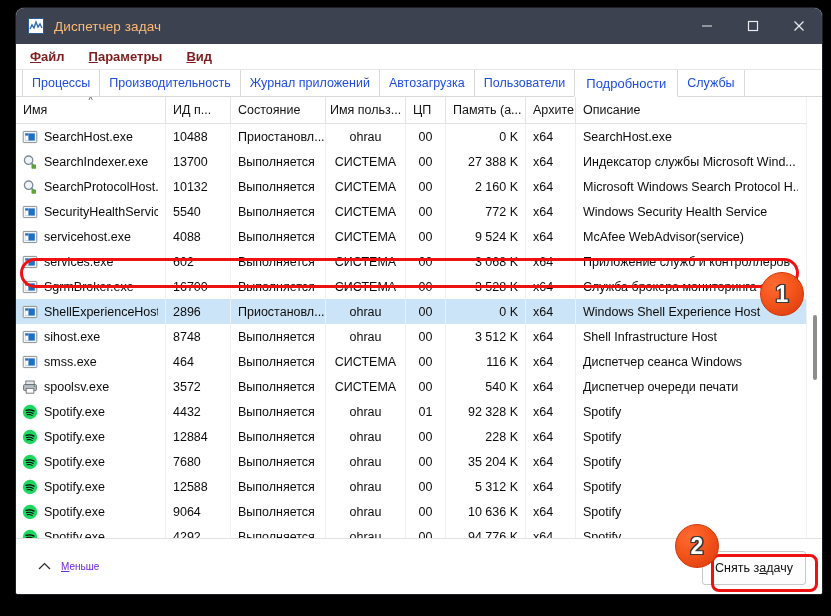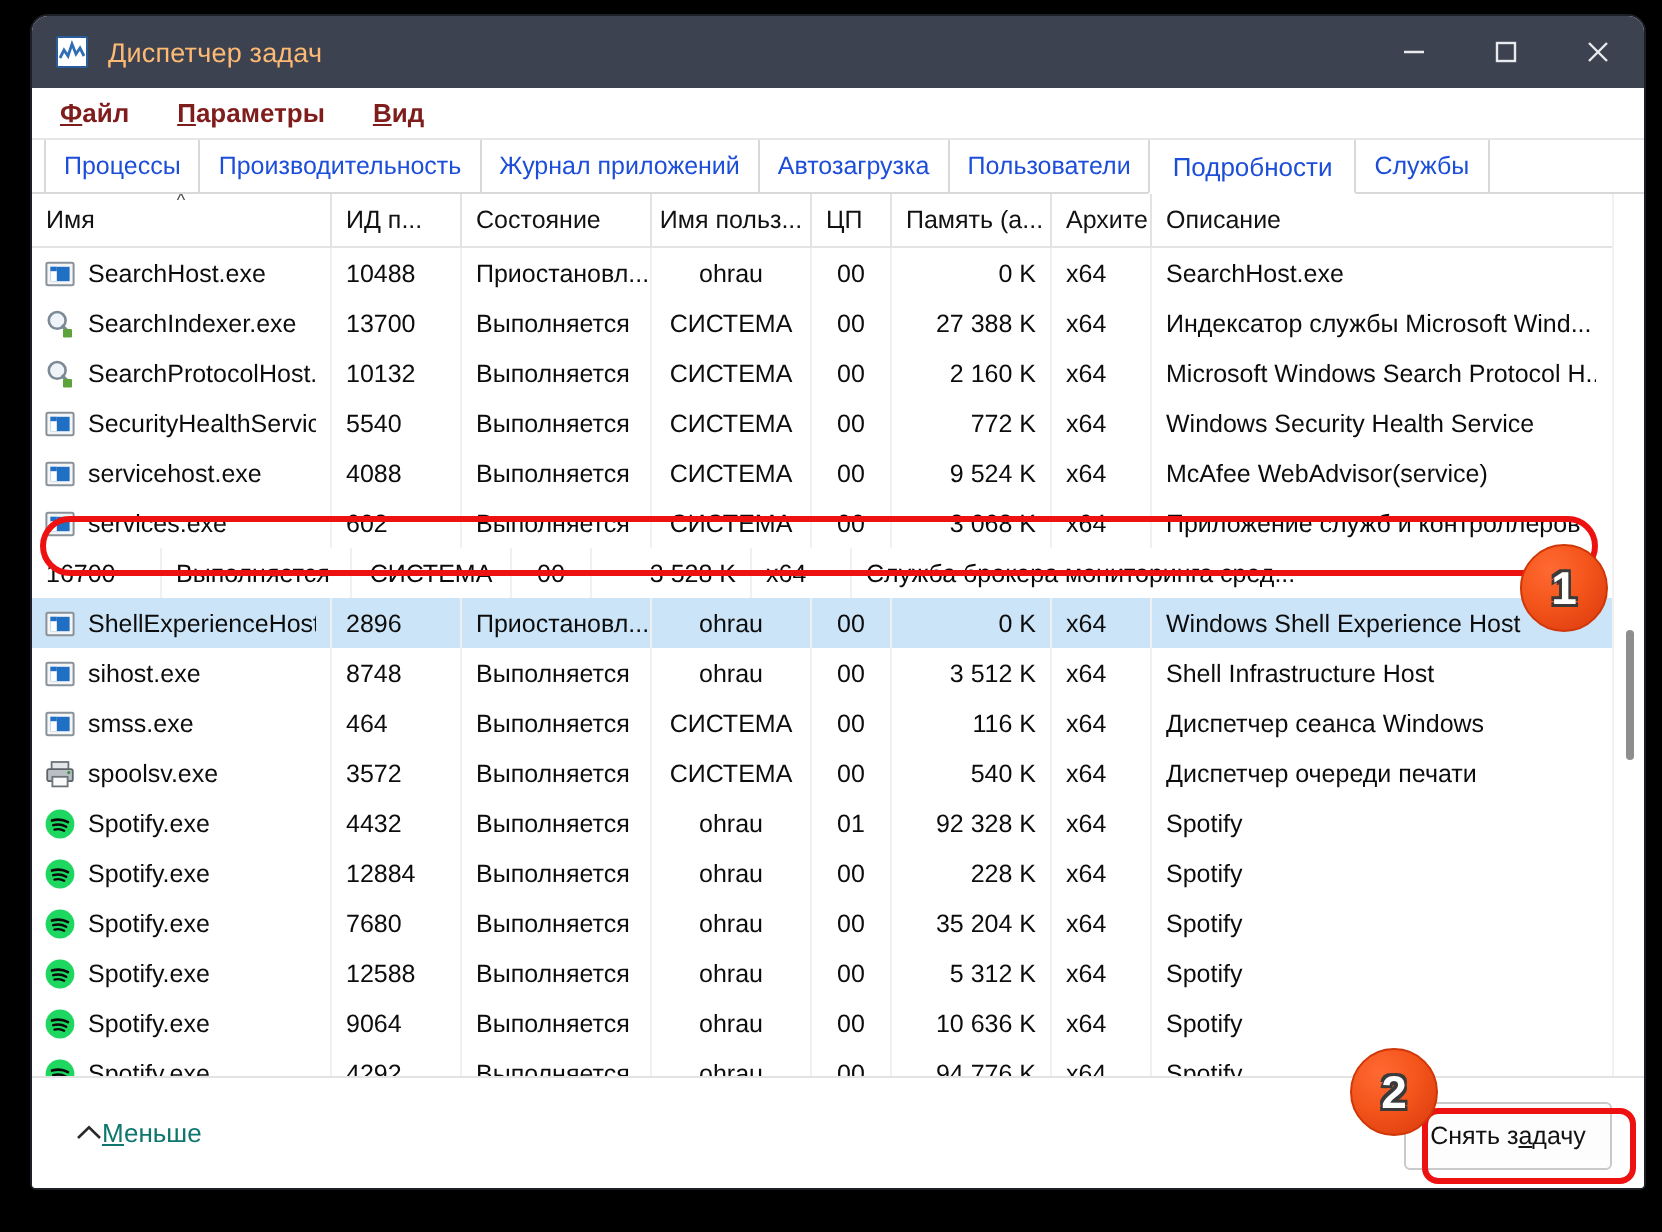--- a/index.html
+++ b/index.html
@@ -212,23 +212,23 @@
   #footer {
     position: relative;
     height: 56px;
     background: #ffffff;
     border-top: 1px solid #e3e3e3;
     display: flex;
     align-items: center;
   }
   #less {
     margin-left: 22px;
-    display: flex; align-items: center; 
-    font-size: 13px;
-    color: #0f766e;
+    display: flex; align-items: center; gap: 10px;
+    font-size: 10px;
+    color: #6d28d9;
   }
   #less .chev { color: #2b2b2b; font-size: 12px; }
   #less .lbl u { text-decoration: underline; }
   #endtask {
     position: absolute;
     right: 16px; top: 12px;
     height: 29px;
     min-width: 104px;
     padding: 16px 12px;
     background: #fdfdfd;
@@ -474,20 +474,31 @@
             </div>
             <div class="cell c-pid">602</div>
             <div class="cell c-state">Выполняется</div>
             <div class="cell c-user">СИСТЕМА</div>
             <div class="cell c-cpu center">00</div>
             <div class="cell c-mem num">3 068 K</div>
             <div class="cell c-arch">x64</div>
             <div class="cell c-desc last">Приложение служб и контроллеров</div>
           </div>
           <div class="row">
+            <div class="cell c-name name">
+              <span class="ricon">
+                <svg width="16" height="16" viewBox="0 0 16 16">
+                  <rect x="1.2" y="2.4" width="13.6" height="11.2" rx="0.8" fill="#f3f5f7" stroke="#8a9299" stroke-width="1"></rect>
+                  <rect x="3.2" y="4.4" width="9.6" height="7.2" fill="#1f6fc4"></rect>
+                  <rect x="3.2" y="4.4" width="3.2" height="7.2" fill="#ffffff"></rect>
+                  <rect x="3.2" y="4.4" width="3.2" height="2.2" fill="#1f6fc4"></rect>
+                </svg>
+              </span>
+              <span class="label">SgrmBroker.exe</span>
+            </div>
             <div class="cell c-pid">16700</div>
             <div class="cell c-state">Выполняется</div>
             <div class="cell c-user">СИСТЕМА</div>
             <div class="cell c-cpu center">00</div>
             <div class="cell c-mem num">3 528 K</div>
             <div class="cell c-arch">x64</div>
             <div class="cell c-desc last">Служба брокера мониторинга сред...</div>
           </div>
           <div class="row selected">
             <div class="cell c-name name">

